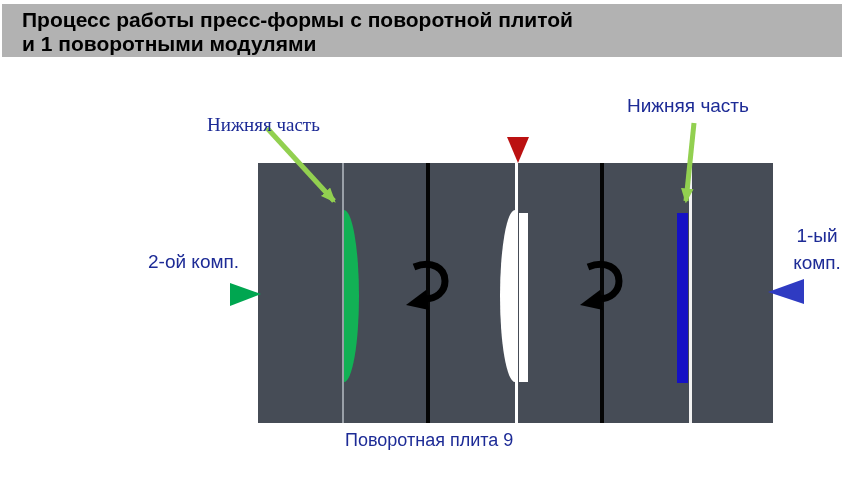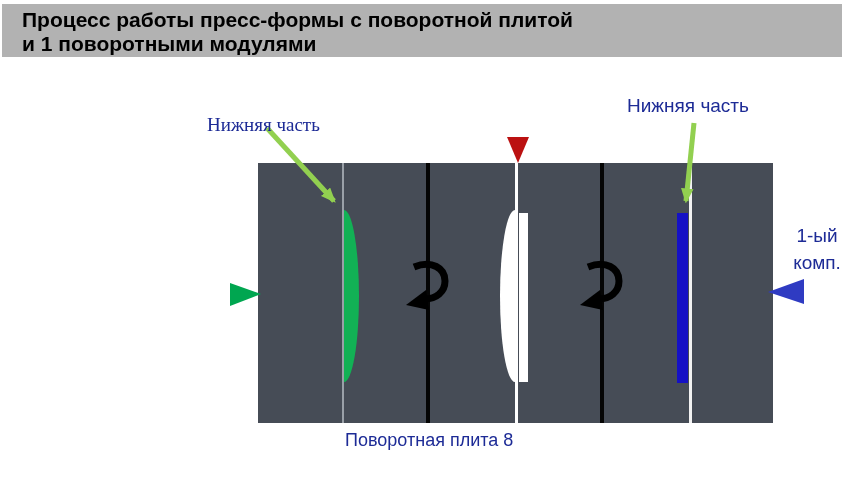--- a/index.html
+++ b/index.html
@@ -102,19 +102,20 @@
     </defs>
     <line x1="267" y1="128" x2="334" y2="201" stroke="#92d050" stroke-width="5" marker-end="url(#ah)"></line>
     <line x1="694" y1="123" x2="686" y2="201" stroke="#92d050" stroke-width="5" marker-end="url(#ah)"></line>
     <polygon points="507,137 529,137 518,163" fill="#bb1111"></polygon>
     <polygon points="230,283 261,294 230,306" fill="#00a650"></polygon>
     <polygon points="804,279 768,292 804,304" fill="#2f3bc2"></polygon>
   </svg>
 
   <div class="lbl lower">Нижняя часть</div>
   <div class="lbl upper">Нижняя часть</div>
+  <div class="lbl comp2">2-ой комп.</div>
   <div class="lbl comp1">
     <div>1-ый</div>
     <div>комп.</div>
   </div>
-  <div class="lbl plate2">Поворотная плита 8</div>
+  <div class="lbl plate2">Поворотная плита 9</div>
 
 </div>
 
 </body></html>

